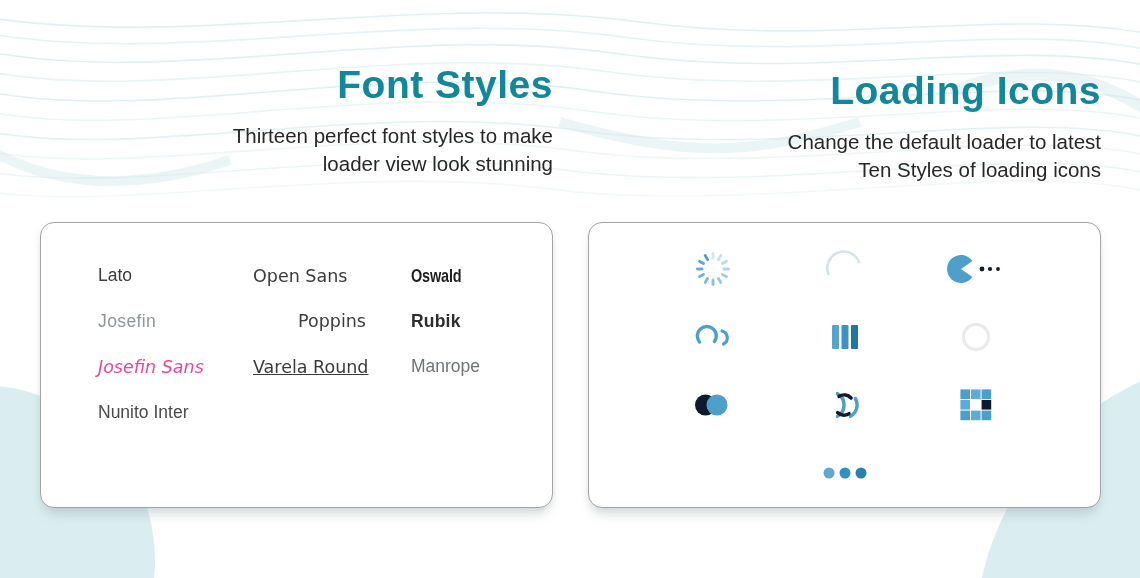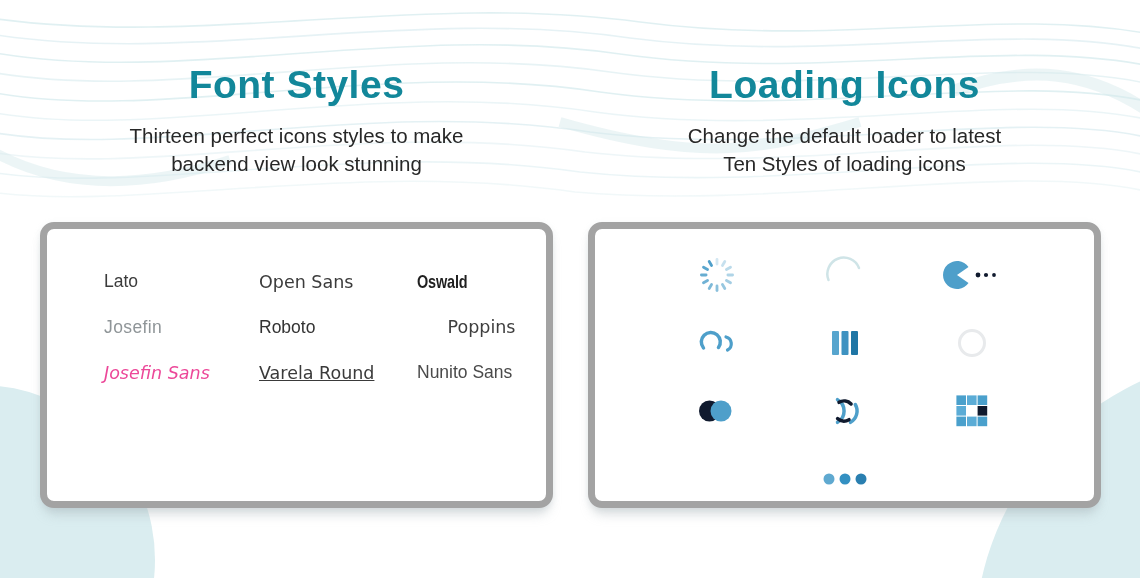--- a/index.html
+++ b/index.html
@@ -14,34 +14,34 @@
     background:#ffffff;
     font-family:"Liberation Sans", sans-serif;
   }
   .waves{position:absolute; left:0; top:0; z-index:0;}
   .waves .wset{stroke:var(--wave); fill:none; stroke-width:1.6;}
   .waves .wsmudge{stroke:var(--wave2); fill:none; opacity:.45;}
   .blob{position:absolute; border-radius:50%; background:var(--blob); z-index:0;}
   .blob-left{left:-195px; top:385px; width:350px; height:350px;}
   .blob-right{left:975px; top:355px; width:570px; height:570px;}
 
-  .col-header{position:absolute; width:513px; text-align:center; z-index:1;}
+  .col-header{position:absolute; width:513px; text-align:right; z-index:1;}
   .col-header.left{left:40px; top:62px;}
-  .col-header.right{left:588px; top:62px;}
+  .col-header.right{left:588px; top:68px;}
   .section-title{
     margin:0; font-size:39px; line-height:46px; font-weight:bold;
     letter-spacing:.5px; color:var(--heading);
   }
   .section-sub{
     margin:14px 0 0 0; font-size:20.5px; line-height:27.5px; color:#272727;
   }
 
   .card{
     position:absolute; top:222px; width:513px; height:286px;
-    background:#ffffff; border:7px solid #a3a3a3; border-radius:14px;
+    background:#ffffff; border:1px solid #a3a3a3; border-radius:14px;
     box-shadow:0 10px 12px -4px rgba(160,172,178,.40), 0 2px 6px rgba(175,186,192,.22);
     z-index:2; box-sizing:border-box;
   }
   .card.font-card{left:40px;}
   .card.loading-card{left:588px;}
 
   .font-grid{
     display:grid; grid-template-columns:155px 158px 1fr;
     grid-auto-rows:45.5px; align-items:center;
     padding:30px 0 0 57px; font-size:17.5px; color:#3a3a3a;
@@ -94,39 +94,40 @@
       <path d="M950 92 C1030 62 1090 72 1150 112" stroke-width="12"></path>
       <path d="M-10 150 C60 190 140 190 230 160" stroke-width="10"></path>
     </g>
   </svg>
 
   <div class="blob blob-left"></div>
   <div class="blob blob-right"></div>
 
   <div class="col-header left">
     <h1 class="section-title">Font Styles</h1>
-    <p class="section-sub"><span>Thirteen perfect icons styles to make</span><br><span>backend view look stunning</span></p>
+    <p class="section-sub"><span>Thirteen perfect font styles to make</span><br><span>loader view look stunning</span></p>
   </div>
 
   <div class="col-header right">
     <h1 class="section-title">Loading Icons</h1>
     <p class="section-sub"><span>Change the default loader to latest</span><br><span>Ten Styles of loading icons</span></p>
   </div>
 
   <div class="card font-card">
     <div class="font-grid" id="font-grid">
         <div class="font-item font-lato">Lato</div>
         <div class="font-item font-open-sans">Open Sans</div>
         <div class="font-item font-oswald">Oswald</div>
         <div class="font-item font-raleway">Josefin</div>
-        <div class="font-item font-roboto">Roboto</div>
         <div class="font-item font-poppins">Poppins</div>
+        <div class="font-item font-rubik">Rubik</div>
         <div class="font-item font-josefin-sans">Josefin Sans</div>
         <div class="font-item font-varela-round">Varela Round</div>
-        <div class="font-item font-nunito-sans">Nunito Sans</div>
+        <div class="font-item font-manrope">Manrope</div>
+        <div class="font-item font-nunito-sans">Nunito Inter</div>
       </div>
   </div>
 
   <div class="card loading-card">
     <div class="loader-grid" id="loader-grid">
         <div class="loader-cell">
           <svg width="44" height="44" viewBox="0 0 44 44">
             <rect x="20.6" y="5" width="2.8" height="7.5" rx="1.4" fill="#4e9fca" opacity="0.25" transform="rotate(0 22 22)"></rect>
             <rect x="20.6" y="5" width="2.8" height="7.5" rx="1.4" fill="#4e9fca" opacity="0.32" transform="rotate(30 22 22)"></rect>
             <rect x="20.6" y="5" width="2.8" height="7.5" rx="1.4" fill="#4e9fca" opacity="0.39" transform="rotate(60 22 22)"></rect>

